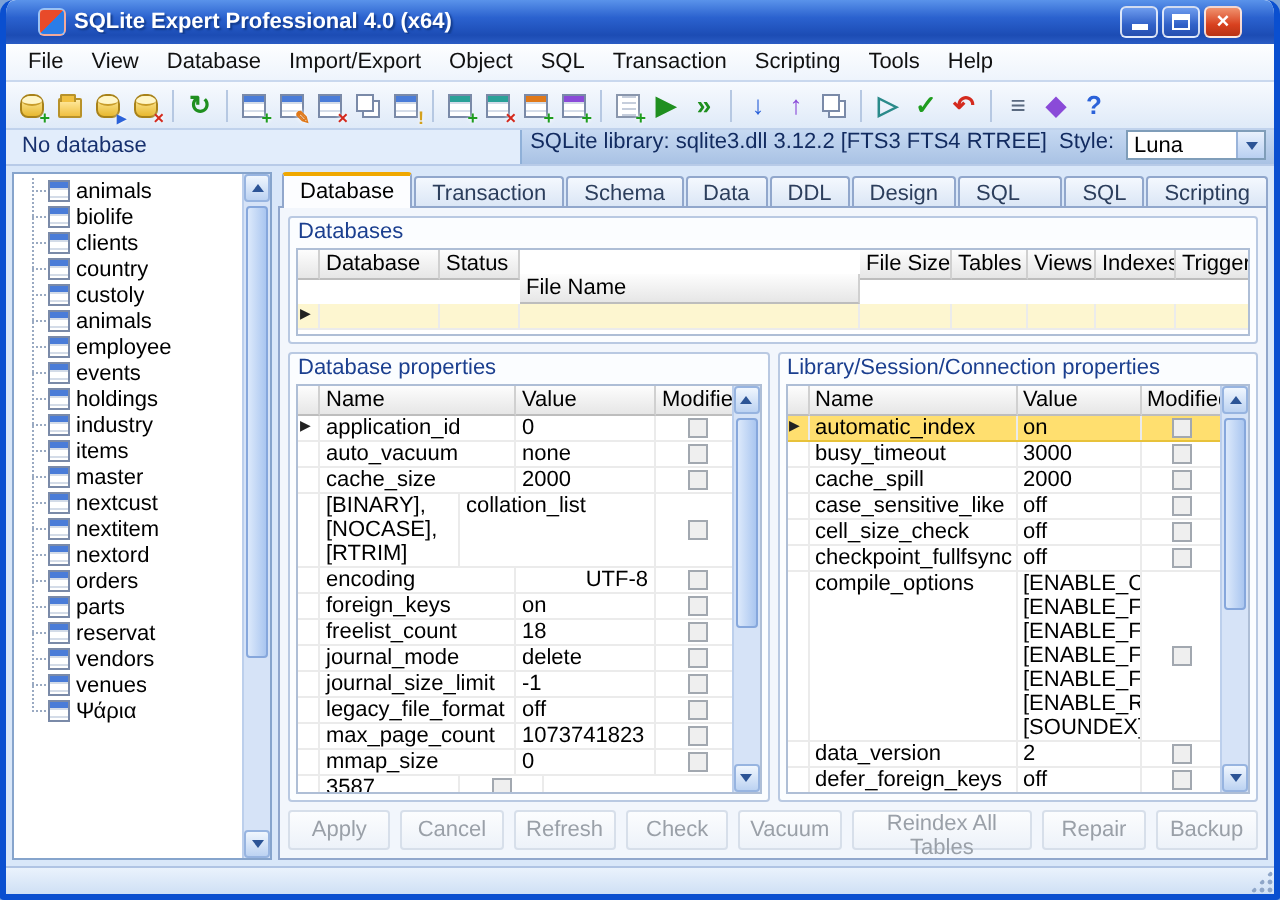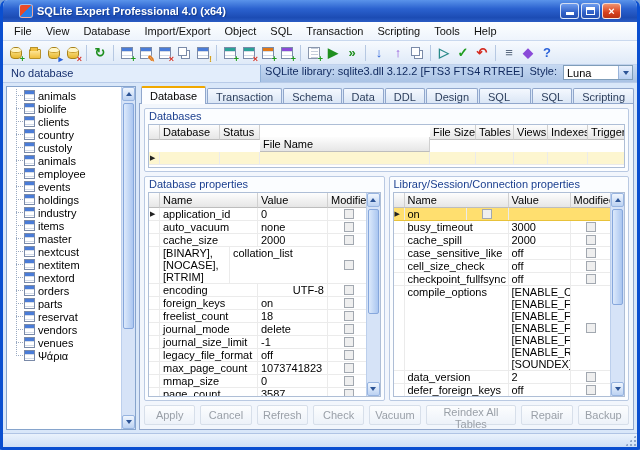--- a/index.html
+++ b/index.html
@@ -480,21 +480,20 @@
                       <span class="g-cell mod" style="width: 42px;"><span class="cb"></span></span>
                     </div>
                     <div class="g-row">
                       <span class="g-cell ind"></span>
                       <span class="g-cell" style="width: 98px;">mmap_size</span>
                       <span class="g-cell" style="width: 70px;">0</span>
                       <span class="g-cell mod" style="width: 42px;"><span class="cb"></span></span>
                     </div>
                     <div class="g-row">
                       <span class="g-cell ind"></span>
-                      <span class="g-cell" style="width: 98px;">page_count</span>
                       <span class="g-cell" style="width: 70px;">3587</span>
                       <span class="g-cell mod" style="width: 42px;"><span class="cb"></span></span>
                     </div>
                   </div>
                 </div>
               <div class="vscroll">
                 <span class="sb-btn">
                     <span class="arr-up"></span>
                   </span>
                 <span class="sb-track">
@@ -513,20 +512,21 @@
               <div class="g-main">
                   <div class="g-head">
                     <span class="g-hcell ind"></span>
                     <span class="g-hcell" style="width: 104px;">Name</span>
                     <span class="g-hcell" style="width: 62px;">Value</span>
                     <span class="g-hcell" style="width: 42px;">Modified</span>
                   </div>
                   <div class="g-body">
                     <div class="g-row hl">
                       <span class="g-cell ind">▶</span>
+                      <span class="g-cell" style="width: 104px;">automatic_index</span>
                       <span class="g-cell" style="width: 62px;">on</span>
                       <span class="g-cell mod" style="width: 42px;"><span class="cb"></span></span>
                     </div>
                     <div class="g-row">
                       <span class="g-cell ind"></span>
                       <span class="g-cell" style="width: 104px;">busy_timeout</span>
                       <span class="g-cell" style="width: 62px;">3000</span>
                       <span class="g-cell mod" style="width: 42px;"><span class="cb"></span></span>
                     </div>
                     <div class="g-row">

